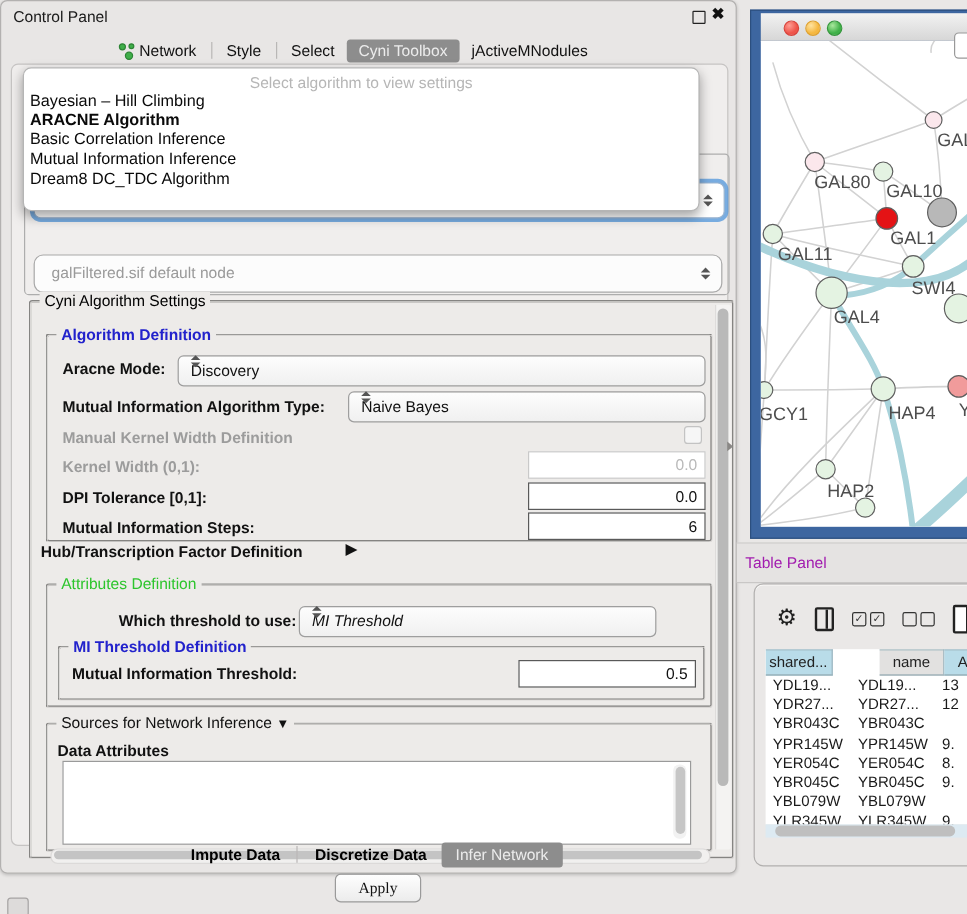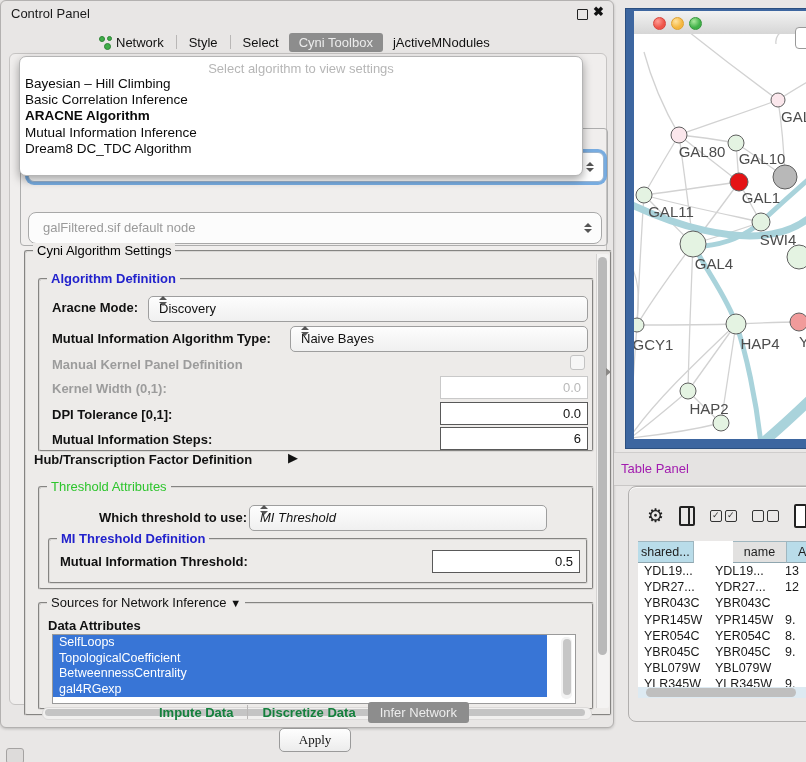--- a/index.html
+++ b/index.html
@@ -67,21 +67,21 @@
   #attr-list{left:26px;top:382px;width:522px;height:68px;background:#fff;border:1px solid #9a9a9a;overflow:hidden;}
   .attr-item{height:15.5px;line-height:15.5px;font-size:12.5px;color:#fff;background:#3875d6;padding-left:6px;width:488px;}
   #attr-vtrack{left:508px;top:2px;width:11px;height:62px;background:#f2f2f2;border-radius:5px;}
   #attr-vthumb{left:1.5px;top:2px;width:8px;height:56px;background:#c6c6c6;border-radius:4px;}
   #set-hscroll{left:16px;top:455px;width:548px;height:11px;background:#f1f0ef;border:1px solid #dcdad9;border-radius:6px;}
   #set-hthumb{left:2px;top:1px;width:540px;height:7px;background:#c4c4c4;border-radius:4px;}
 
   #apply-btn{left:269px;top:674px;width:70px;height:22px;background:linear-gradient(#fefefe,#ececec);border:1px solid #9a9a9a;border-radius:5px;text-align:center;line-height:21px;font-size:13px;color:#111;font-family:Liberation Serif, serif;}
 
   #cp-bottom-tabs{left:146px;top:700px;}
-  .btab{padding:3px 12px;font-size:13px;font-weight:bold;color:#15803d;border-radius:3px;white-space:nowrap;}
+  .btab{padding:3px 12px;font-size:13px;font-weight:bold;color:#000000;border-radius:3px;white-space:nowrap;}
   .btab.sel{background:#8d8d8d;color:#ececec;font-weight:normal;}
 
   #mini-icon{left:6px;top:748px;width:16px;height:14px;background:#dddbda;border:1px solid #a5a3a2;border-radius:3px;}
   #sash-arrow{left:606px;top:368px;width:0;height:0;border-top:4px solid transparent;border-bottom:4px solid transparent;border-left:5px solid #8a8886;}
 
   
   #net-frame{left:625px;top:8px;width:181px;height:439px;background:#3d66a0;border:1px solid #2c4f7f;}
   #net-titlebar{left:8px;top:2px;width:173px;height:23px;background:linear-gradient(#f2f2f2,#d6d6d6);border-bottom:1px solid #a9a9a9;}
   .light{position:absolute;top:6px;width:11px;height:11px;border-radius:50%;}
   #light-red{left:19px;background:radial-gradient(circle at 35% 30%,#ff9d94,#ee554a 60%);border:1px solid #d8443c;}
@@ -180,38 +180,38 @@
 
           <span class="lbl" style="left:12px;top:51px;">Mutual Information Algorithm Type:</span>
           <div class="combo" style="left:250px;top:46px;width:296px;">
             <span>Naive Bayes</span>
             <span class="spinner">
                 <b class="up"></b>
                 <b class="dn"></b>
               </span>
           </div>
 
-          <span class="lbl dis" style="left:12px;top:77px;">Manual Kernel Panel Definition</span>
+          <span class="lbl dis" style="left:12px;top:77px;">Manual Kernel Width Definition</span>
           <div class="checkbox" style="left:530px;top:75px;"></div>
 
           <span class="lbl dis" style="left:12px;top:101px;">Kernel Width (0,1):</span>
           <div class="field dis" style="left:400px;top:96px;width:140px;">0.0</div>
 
           <span class="lbl" style="left:12px;top:127px;">DPI Tolerance [0,1]:</span>
           <div class="field" style="left:400px;top:122px;width:140px;">0.0</div>
 
           <span class="lbl" style="left:12px;top:152px;">Mutual Information Steps:</span>
           <div class="field" style="left:400px;top:147px;width:140px;">6</div>
         </div>
 
         <span class="lbl" style="left:8px;top:200px;">Hub/Transcription Factor Definition</span>
         <span class="abs" style="left:262px;top:198px;font-size:13px;color:#111;">▶</span>
 
         <div class="abs groupbox" style="left:12px;top:234px;width:552px;height:100px;background:#edebe9;">
-          <span class="gtitle green" style="background:#edebe9;">Threshold Attributes</span>
+          <span class="gtitle green" style="background:#edebe9;">Attributes Definition</span>
 
           <span class="lbl" style="left:59px;top:22px;">Which threshold to use:</span>
           <div class="combo" style="left:209px;top:17px;width:296px;font-style:italic;">
             <span>MI Threshold</span>
             <span class="spinner">
                 <b class="up"></b>
                 <b class="dn"></b>
               </span>
           </div>
 
@@ -223,48 +223,42 @@
         </div>
 
         <div class="abs groupbox" style="left:12px;top:350px;width:552px;height:104px;background:#edebe9;">
           <span class="gtitle" style="background:#edebe9;color:#111;">
             <span>Sources for Network Inference</span>
             <span style="font-size:11px;"> ▼</span>
           </span>
           <span class="lbl" style="left:8px;top:14px;">Data Attributes</span>
         </div>
         <div id="attr-list" class="abs">
-          <div id="attr-items">
-              <div class="attr-item">SelfLoops</div>
-              <div class="attr-item">TopologicalCoefficient</div>
-              <div class="attr-item">BetweennessCentrality</div>
-              <div class="attr-item">gal4RGexp</div>
-            </div>
           <div id="attr-vtrack" class="abs">
               <div id="attr-vthumb" class="abs"></div>
             </div>
         </div>
         <div id="set-hscroll" class="abs">
             <div id="set-hthumb" class="abs"></div>
           </div>
 
         <div id="set-vtrack" class="abs">
             <div id="set-vthumb" class="abs"></div>
           </div>
       </div>
 
       <div id="apply-btn" class="abs">Apply</div>
     </div>
 
     <div id="algo-popup" class="abs">
       <div id="algo-prompt">Select algorithm to view settings</div>
       <div id="algo-items">
           <div class="algo-item">Bayesian – Hill Climbing</div>
+          <div class="algo-item bold">ARACNE Algorithm</div>
           <div class="algo-item">Basic Correlation Inference</div>
-          <div class="algo-item bold">ARACNE Algorithm</div>
           <div class="algo-item">Mutual Information Inference</div>
           <div class="algo-item">Dream8 DC_TDC Algorithm</div>
         </div>
     </div>
 
     <div id="cp-bottom-tabs" class="abs tabrow">
       <div class="btab">Impute Data</div>
       <div class="tabsep"></div>
       <div class="btab">Discretize Data</div>
       <div class="btab sel">Infer Network</div>

